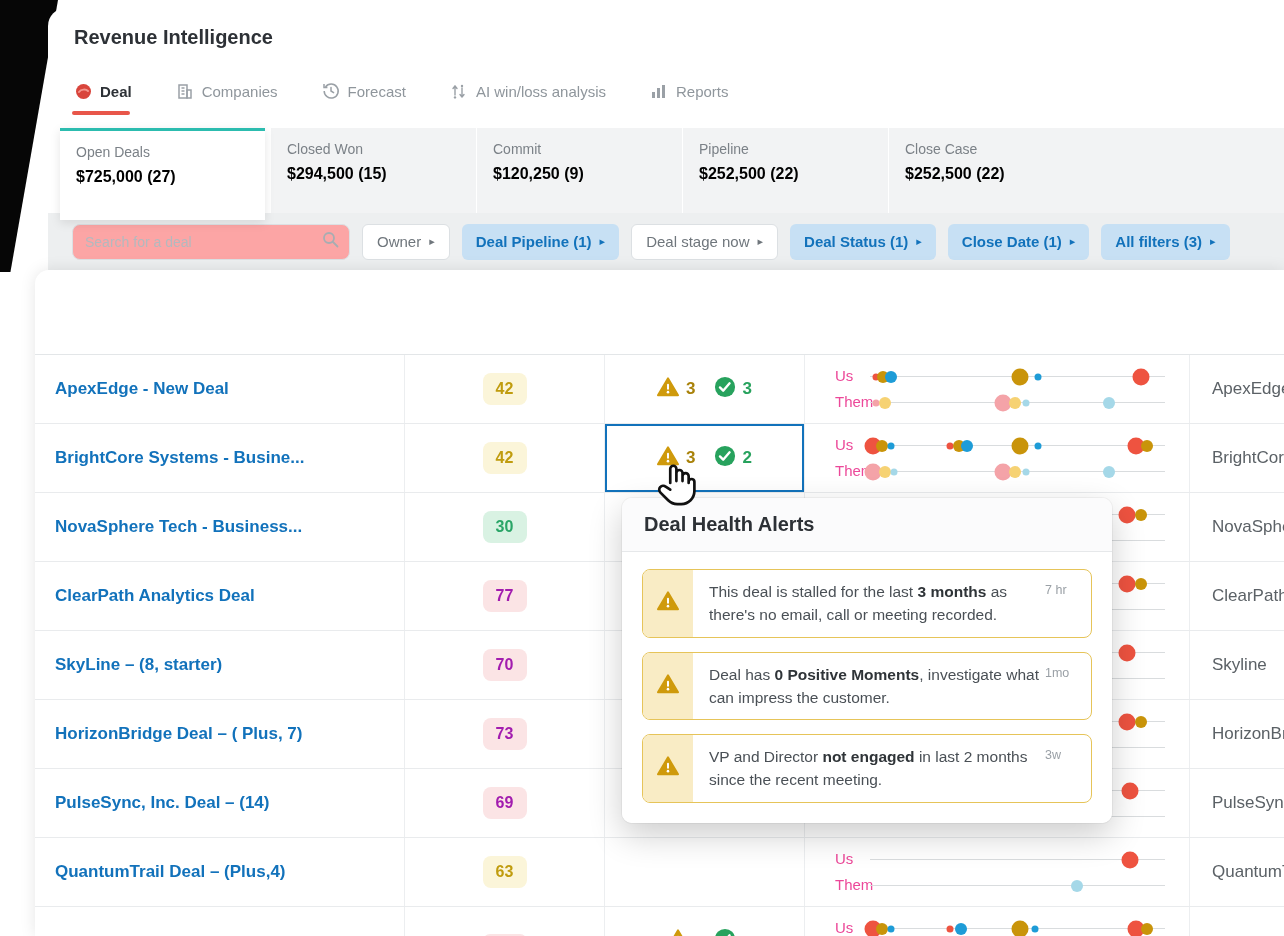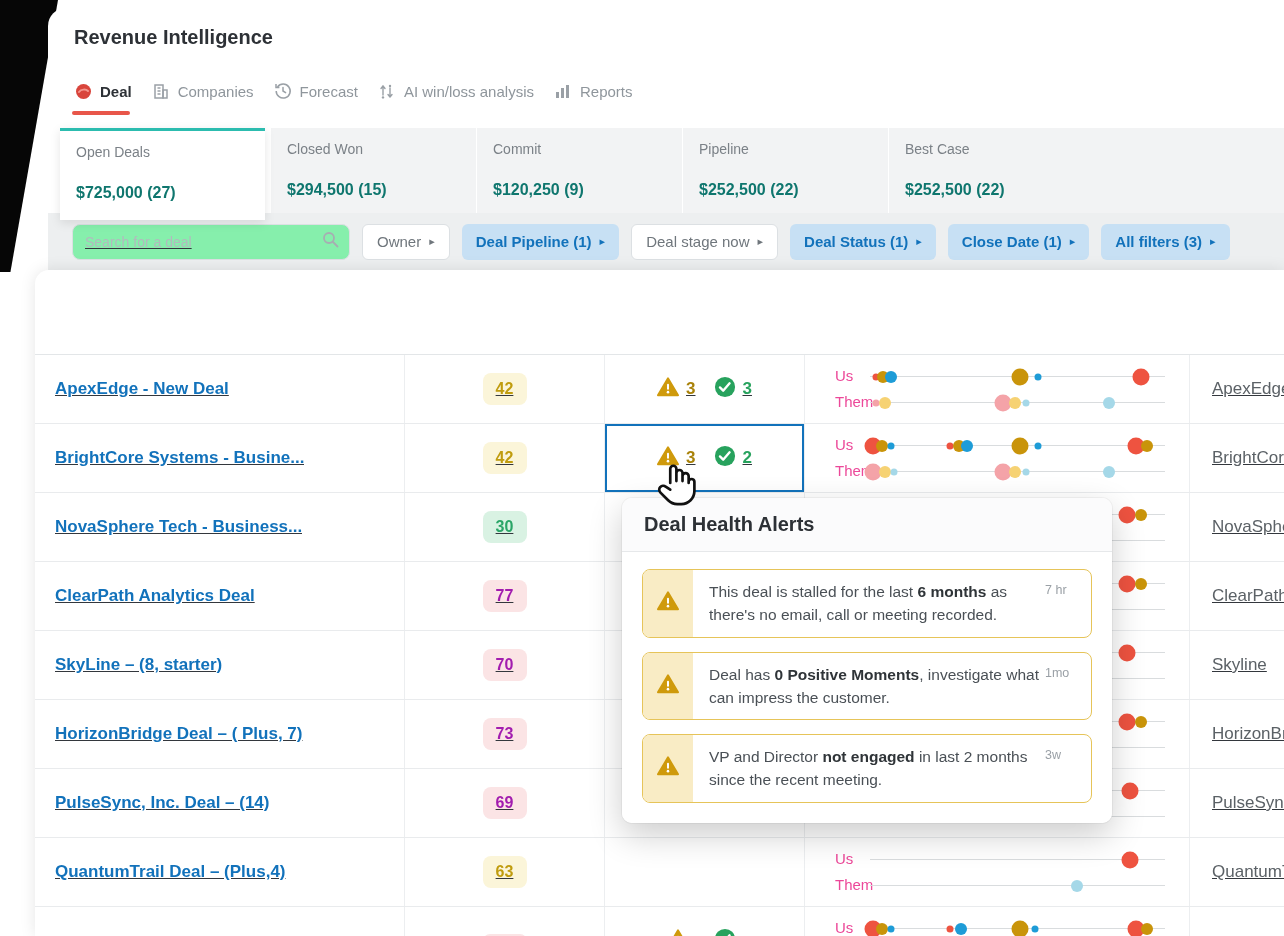--- a/index.html
+++ b/index.html
@@ -4,50 +4,50 @@
 <style>
   html,body{margin:0;padding:0;}
   body{width:1284px;height:936px;position:relative;overflow:hidden;background:#ffffff;
        font-family:"Liberation Sans","DejaVu Sans",sans-serif;color:#33373d;}
   .black-wedge{position:absolute;left:0;top:0;width:58px;height:272px;background:#060606;
        clip-path:polygon(0 0,100% 0,18% 100%,0 100%);z-index:0;}
   
   .header-panel{position:absolute;left:48px;top:8px;right:0;height:262px;background:#fff;
        border-top-left-radius:18px;z-index:2;}
   .page-title{position:absolute;left:26px;top:18px;font-size:20px;font-weight:700;color:#2d3136;}
-  .nav{position:absolute;left:26px;top:74px;display:flex;gap:20px;align-items:center;}
+  .nav{position:absolute;left:26px;top:74px;display:flex;gap:44px;align-items:center;}
   .nav-tab{display:flex;align-items:center;gap:8px;font-size:15px;color:#8f969c;cursor:pointer;}
   .nav-tab.active{color:#2d3136;font-weight:700;}
   .nav-underline{position:absolute;left:24px;top:103px;width:58px;height:4px;background:#e8564a;border-radius:2px;}
   .nav-icon{width:18px;height:18px;display:inline-flex;align-items:center;justify-content:center;}
   
   .cards{position:absolute;left:12px;top:120px;right:0;height:85px;display:flex;}
   .card{flex:0 0 205px;background:#f2f3f4;margin-right:1px;padding:13px 16px;box-sizing:border-box;cursor:pointer;}
   .card.active{background:#fff;border-top:3px solid #2cbcaf;height:92px;box-shadow:0 3px 10px rgba(0,0,0,.10);
        margin-right:6px;position:relative;z-index:3;}
   .card:last-child{flex:1;margin-right:0;}
   .card-label{font-size:14px;color:#7b8187;}
-  .card-value{font-size:16px;font-weight:700;color:#0f766e;margin-top:24px;}
+  .card-value{font-size:16px;font-weight:700;color:#000000;margin-top:8px;}
   
   .filter-strip{position:absolute;left:0;top:205px;right:0;height:57px;background:#edeff0;
        display:flex;align-items:center;gap:12px;padding-left:24px;box-sizing:border-box;}
-  .search-box{width:278px;height:36px;background:#86efac;border:1px solid #dce0e3;border-radius:8px;
-       display:flex;align-items:center;padding:0 10px;box-sizing:border-box;text-decoration:underline;}
+  .search-box{width:278px;height:36px;background:#fca5a5;border:1px solid #dce0e3;border-radius:8px;
+       display:flex;align-items:center;padding:0 10px;box-sizing:border-box;}
   .search-box input{flex:1;border:none;outline:none;font-size:14px;color:#555;background:transparent;
        font-family:"Liberation Sans",sans-serif;}
   .search-box input::placeholder{color:#b3b9be;}
   .pill{height:36px;display:flex;align-items:center;gap:8px;padding:0 14px;border-radius:6px;
        font-size:15px;cursor:pointer;box-sizing:border-box;white-space:nowrap;}
   .pill.neutral{background:#fff;border:1px solid #dce0e3;color:#6f767c;}
   .pill.blue{background:#c7e0f4;color:#1272bb;font-weight:700;}
   .pill .chev{font-size:11px;}
   
   .table-panel{position:absolute;left:35px;top:270px;right:0;bottom:0;background:#fff;
        border-top-left-radius:14px;box-shadow:0 0 16px rgba(0,0,0,.10);z-index:4;overflow:hidden;}
-  .grid-row{display:grid;grid-template-columns:370px 200px 200px 385px 1fr;text-decoration:underline;}
+  .grid-row{display:grid;grid-template-columns:370px 200px 200px 385px 1fr;}
   .thead{height:85px;border-bottom:1px solid #e3e6e8;box-sizing:border-box;}
   .tr{height:69px;border-bottom:1px solid #e9ebed;box-sizing:border-box;}
   .td{border-right:1px solid #eceef0;box-sizing:border-box;display:flex;align-items:center;position:relative;}
   .td:last-child{border-right:none;}
   .deal-link{color:#1272bb;font-weight:700;font-size:17px;padding-left:20px;cursor:pointer;
        white-space:nowrap;overflow:hidden;}
   .badge{min-width:26px;padding:7px 9px;border-radius:8px;font-size:16px;font-weight:700;text-align:center;margin:0 auto;}
   .badge.yellow{background:#fbf5d9;color:#c09c0e;}
   .badge.green{background:#d9f2e3;color:#2aa567;}
   .badge.red{background:#fbe4e5;color:#a21caf;}
@@ -148,21 +148,21 @@
       </div>
       <div class="card">
         <div class="card-label">Commit</div>
         <div class="card-value">$120,250 (9)</div>
       </div>
       <div class="card">
         <div class="card-label">Pipeline</div>
         <div class="card-value">$252,500 (22)</div>
       </div>
       <div class="card">
-        <div class="card-label">Best Case</div>
+        <div class="card-label">Close Case</div>
         <div class="card-value">$252,500 (22)</div>
       </div>
     </div>
   <div class="filter-strip">
     <div class="search-box">
       <input type="text" placeholder="Search for a deal" style="">
       <span>
         <svg width="17" height="17" viewBox="0 0 17 17">
             <circle cx="7" cy="7" r="5" fill="none" stroke="#a7adb2" stroke-width="1.8"></circle>
             <line x1="11" y1="11" x2="15.5" y2="15.5" stroke="#a7adb2" stroke-width="1.8" stroke-linecap="round"></line>
@@ -482,21 +482,21 @@
   <div class="popup-title">Deal Health Alerts</div>
   <div class="popup-body" id="palerts">
       <div class="alert-card">
         <div class="alert-stripe">
           <span><svg width="22" height="22" viewBox="0 0 24 24">
               <path d="M12 2.5 23 21H1z" fill="#cf9a0c" stroke="#cf9a0c" stroke-width="2" stroke-linejoin="round"></path>
               <rect x="10.9" y="8.5" width="2.2" height="6.5" rx="1.1" fill="#fff"></rect>
               <circle cx="12" cy="17.6" r="1.4" fill="#fff"></circle>
             </svg></span>
         </div>
-        <div class="alert-text"><span>This deal is stalled for the last </span><b>6 months</b><span> as there's no email, call or meeting recorded.</span></div>
+        <div class="alert-text"><span>This deal is stalled for the last </span><b>3 months</b><span> as there's no email, call or meeting recorded.</span></div>
         <div class="alert-time">7 hr</div>
       </div>
       <div class="alert-card">
         <div class="alert-stripe">
           <span><svg width="22" height="22" viewBox="0 0 24 24">
               <path d="M12 2.5 23 21H1z" fill="#cf9a0c" stroke="#cf9a0c" stroke-width="2" stroke-linejoin="round"></path>
               <rect x="10.9" y="8.5" width="2.2" height="6.5" rx="1.1" fill="#fff"></rect>
               <circle cx="12" cy="17.6" r="1.4" fill="#fff"></circle>
             </svg></span>
         </div>

